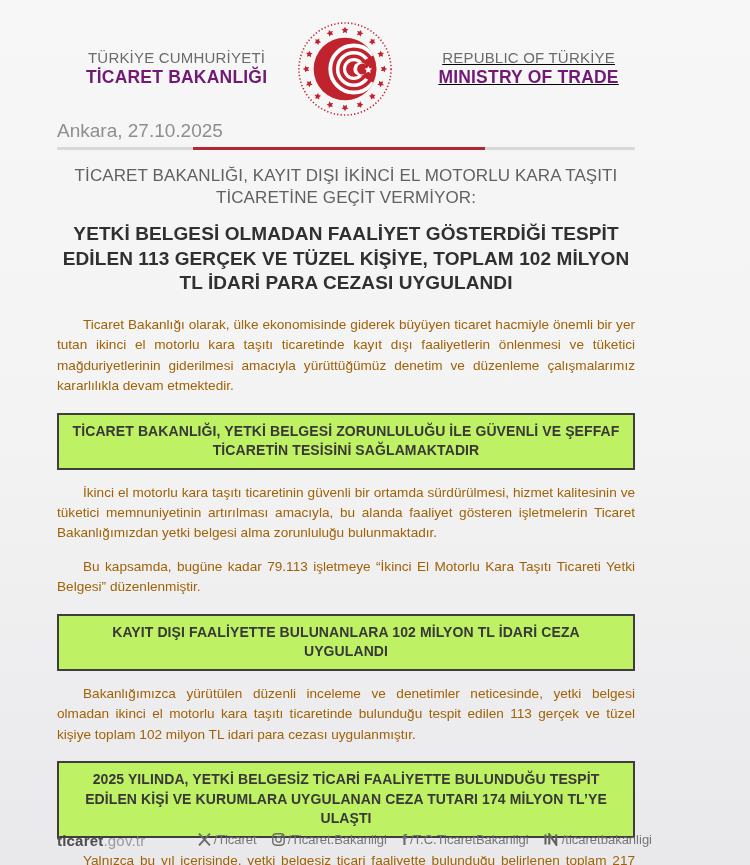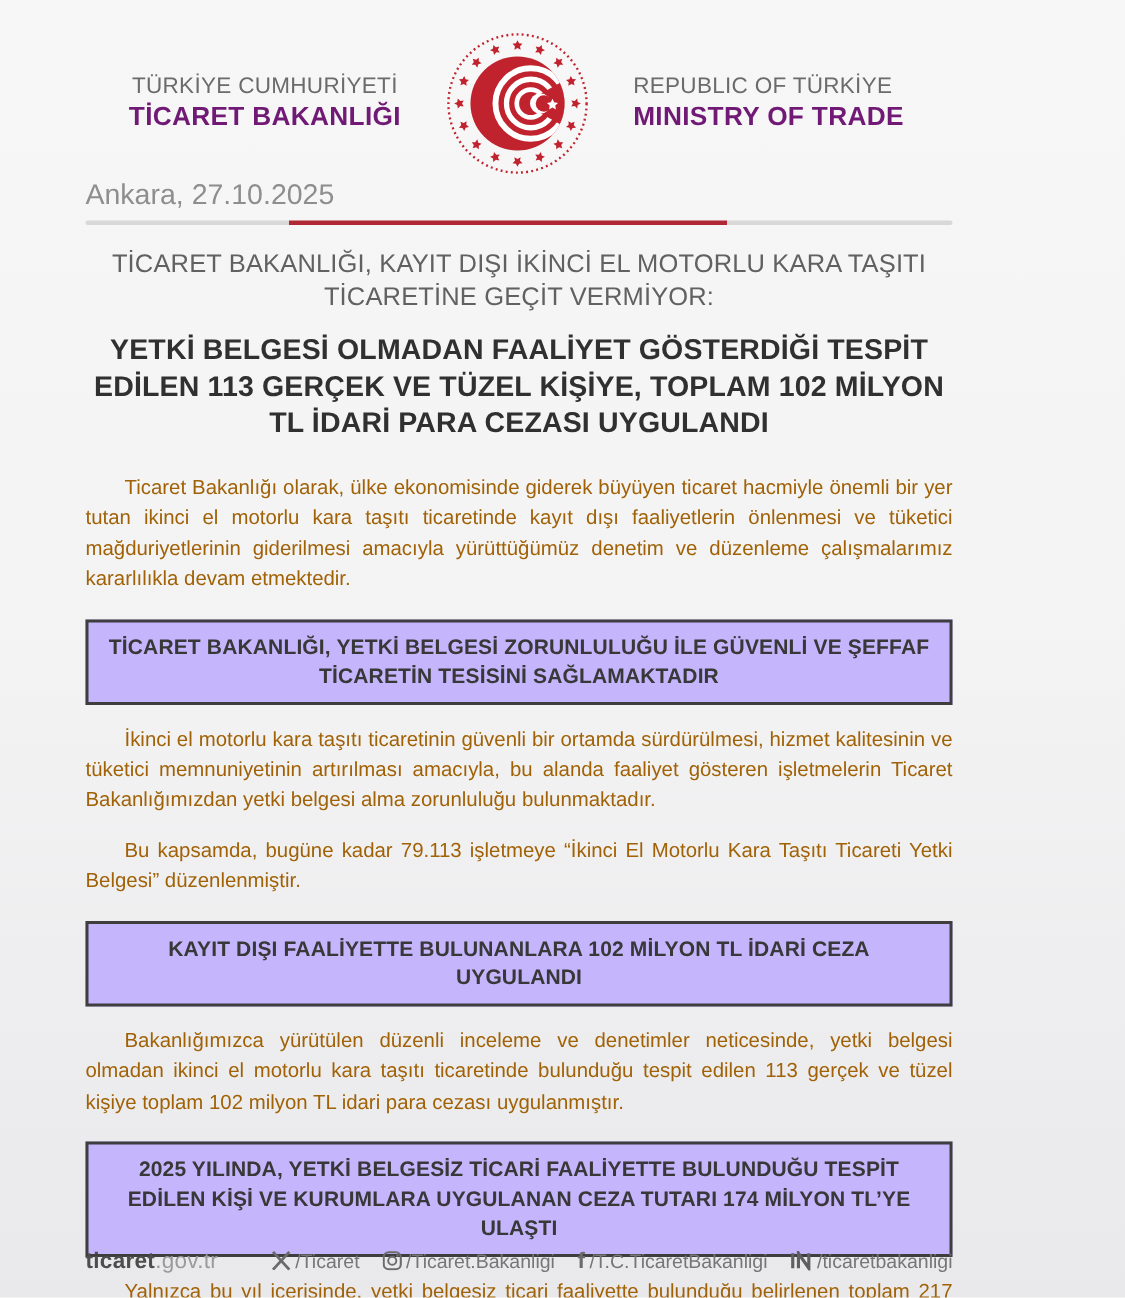--- a/index.html
+++ b/index.html
@@ -7,41 +7,41 @@
     width:750px;height:865px;overflow:hidden;
     background:linear-gradient(180deg,#f7f7f8 0%,#f3f3f4 50%,#e9e9eb 100%);
     font-family:"Liberation Sans","DejaVu Sans",sans-serif;
     -webkit-font-smoothing:antialiased;
   }
   .page{position:relative;width:692px;height:865px;box-sizing:border-box;padding:20px 57px 0;}
   
   .masthead{display:flex;align-items:center;justify-content:space-between;}
   .org-block{width:255px;line-height:1.25;}
   .org-tr{text-align:center;}
-  .org-en{text-align:left;padding-left:28px;box-sizing:border-box;}
+  .org-en{text-align:center;padding-left:28px;box-sizing:border-box;text-decoration:underline;}
   .org-line1{font-size:15px;color:#6b6b6b;letter-spacing:.2px;}
   .org-line2{font-size:17.5px;font-weight:bold;color:#701a75;letter-spacing:.2px;}
   .logo-wrap{width:100px;display:flex;justify-content:center;}
   .dateline{font-size:19px;color:#8e8e8e;margin-top:2px;}
   .divider{height:3px;margin-top:5px;border-radius:2px;
     background:linear-gradient(90deg,#d8d8d8 0%,#d8d8d8 23.5%,#b02833 23.5%,#b02833 74%,#d8d8d8 74%,#d8d8d8 100%);}
   
   .kicker{margin:15px auto 0;max-width:640px;text-align:center;
     font-size:17px;color:#616161;line-height:1.32;letter-spacing:.1px;}
   .headline{margin:12px auto 0;max-width:648px;text-align:center;font-weight:bold;
     color:#303030;font-size:19px;line-height:1.3;letter-spacing:.1px;}
   .headline.second{margin-top:13px;}
   
   .para{font-size:13.6px;color:#a16207;text-align:justify;line-height:1.5;
     margin:13px 0 0;text-indent:26px;}
-  .section-box{border:2px solid #3e3e3e;background:#c4b5fd;text-align:center;font-weight:bold;
+  .section-box{border:2px solid #3e3e3e;background:#bef264;text-align:center;font-weight:bold;
     color:#383838;font-size:14px;line-height:1.4;padding:7px 12px;margin-top:16px;letter-spacing:.1px;}
   
-  .footer{position:absolute;left:57px;right:57px;bottom:16px;
-    display:flex;justify-content:space-between;align-items:center;}
+  .footer{position:absolute;left:57px;right:40px;bottom:16px;
+    display:flex;justify-content:space-between;align-items:flex-start;}
   .site{font-size:15px;color:#9a9a9a;letter-spacing:.2px;text-decoration:none;}
   .site .bold{font-weight:bold;color:#4d4d4d;}
   .social{display:flex;align-items:center;gap:15px;}
   .social-item{display:flex;align-items:center;gap:3px;color:#767676;font-size:13px;
     text-decoration:none;white-space:nowrap;}
   .icon svg{display:block;}
   .fb-glyph{font-weight:bold;font-size:15px;color:#6b6b6b;line-height:1;}
 </style>
 </head>
 <body>

